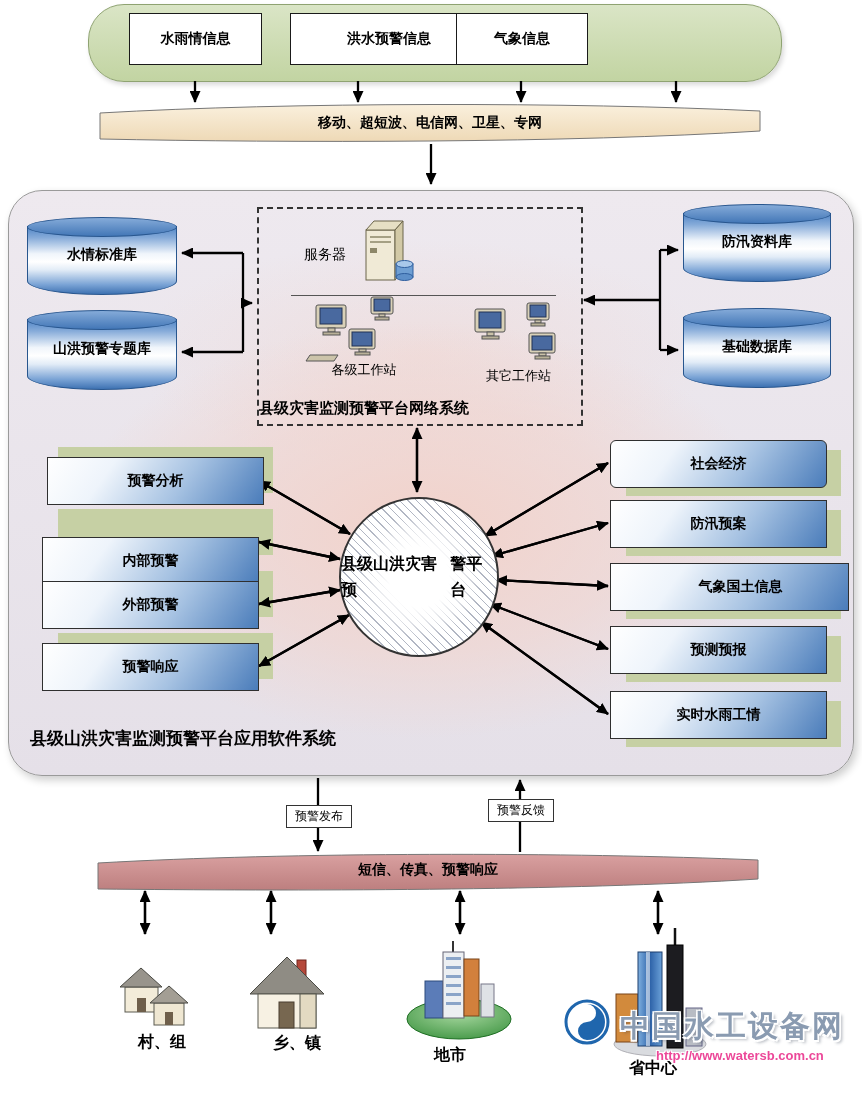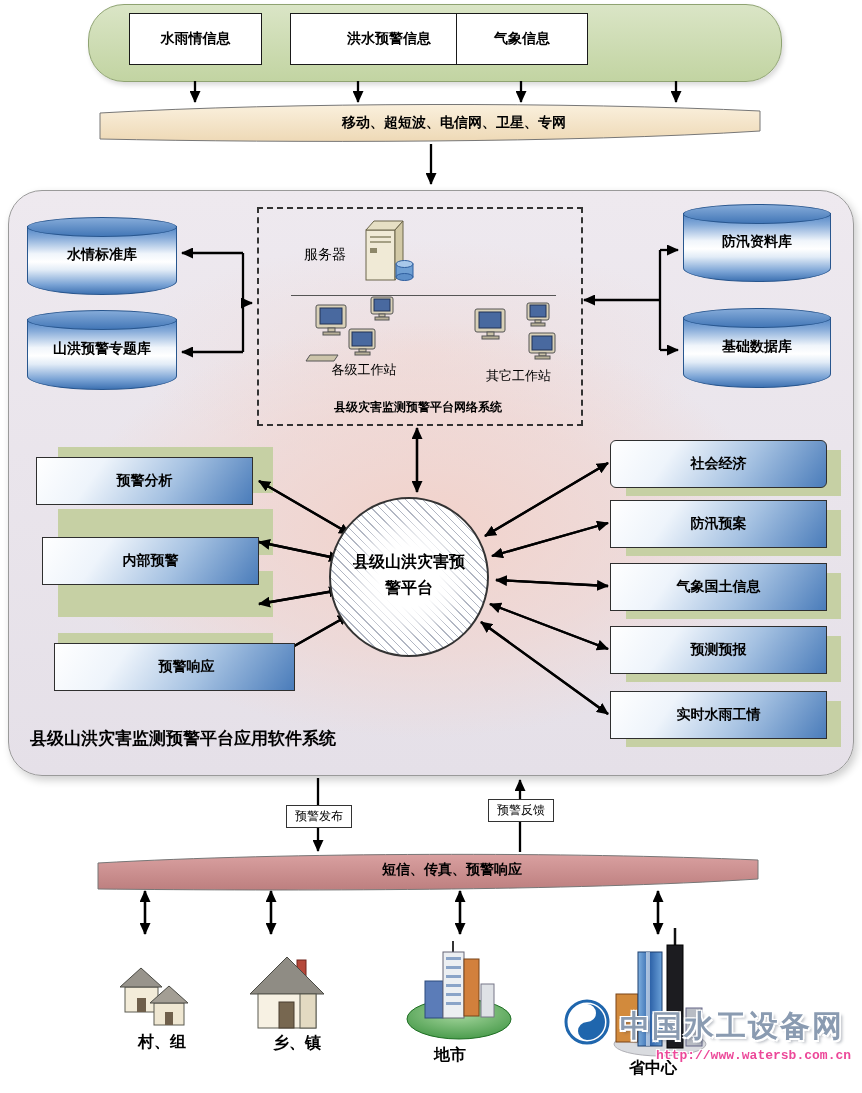--- a/index.html
+++ b/index.html
@@ -1,26 +1,26 @@
 <!DOCTYPE html>
 <html><head>
 <meta charset="utf-8">
 <style>
   html,body{margin:0;padding:0;background:#fff;}
   #stage{position:relative;width:862px;height:1093px;overflow:hidden;background:#fff;
-         font-family:Liberation Mono, monospace;color:#000;}
+         font-family:Liberation Sans, sans-serif;color:#000;}
 
   .green-panel{position:absolute;left:88px;top:4px;width:692px;height:76px;
     background:linear-gradient(#dae5c6,#c2d4a2);border:1px solid #8fa372;border-radius:36px;
     box-shadow:2px 3px 5px rgba(0,0,0,.15);}
   .source-box{position:absolute;top:13px;height:50px;background:#fff;border:1px solid #1a1a1a;
     font-weight:bold;font-size:14px;display:flex;align-items:center;justify-content:center;}
 
   .band-label{position:absolute;height:26px;display:flex;align-items:center;justify-content:center;
-    font-weight:bold;font-size:14px;padding-left:24px;}
+    font-weight:bold;font-size:14px;}
 
   .main-panel{position:absolute;left:8px;top:190px;width:844px;height:584px;
     border:1px solid #9a9a9a;border-radius:34px;
     background:
       radial-gradient(closest-side at 49% 58%, #f2d2ca 0%, rgba(242,210,202,.55) 50%, rgba(234,229,236,0) 85%),
       radial-gradient(closest-side at 49% 28%, rgba(242,212,204,.45) 0%, rgba(234,229,236,0) 70%),
       linear-gradient(#eee9ef,#e5e0e8);
     box-shadow:3px 4px 8px rgba(0,0,0,.2);}
 
   .cyl{position:absolute;}
@@ -28,35 +28,35 @@
     border-radius:0 0 50% 50% / 0 0 14px 14px;
     background:linear-gradient(180deg,#5286c6 0%,#86abd9 16%,#f0f5fb 40%,#ffffff 52%,#e2ecf7 64%,#7aa3d5 86%,#3e72b2 100%);}
   .cyl-top{position:absolute;left:0;right:0;top:0;height:18px;border:1px solid #28568e;border-radius:50%;
     background:linear-gradient(#85abd9,#4377b7);}
   .cyl-label{position:absolute;left:0;right:0;top:50%;transform:translateY(-55%);
     text-align:center;font-weight:bold;font-size:14px;}
 
   .dashed-box{position:absolute;left:257px;top:207px;width:322px;height:215px;border:2px dashed #333;}
   .net-text{position:absolute;font-size:14px;margin-left:16px;}
   .divider{position:absolute;left:291px;top:295px;width:265px;border-top:1px solid #555;}
-  .net-caption{position:absolute;left:259px;top:399px;width:318px;text-align:center;
-    font-weight:bold;font-size:12px;}
+  .net-caption{position:absolute;left:259px;top:399px;width:318px;text-align:left;
+    font-weight:bold;font-size:15px;}
 
   .module{position:absolute;width:215px;height:46px;border:1px solid #2f2f2f;
     background:linear-gradient(125deg,#ffffff 0%,#eef4fb 28%,#a6c2e2 62%,#4a7cba 100%);
     font-weight:bold;font-size:14px;display:flex;align-items:center;justify-content:center;}
   .module-shadow{position:absolute;width:215px;height:46px;background:#c6d0a4;}
 
-  .core-circle{position:absolute;left:329px;top:497px;width:156px;height:156px;border-radius:50%;
+  .core-circle{position:absolute;left:339px;top:497px;width:156px;height:156px;border-radius:50%;
     border:2px solid #333;
     background:
       radial-gradient(closest-side,#ffffff 38%,rgba(255,255,255,.6) 60%,rgba(255,255,255,0) 80%),
       repeating-linear-gradient(45deg,rgba(100,110,135,.5) 0px,rgba(100,110,135,.5) 1px,transparent 1px,transparent 6px),
       #ffffff;
-    display:flex;flex-direction:column;align-items:center;justify-content:center;
+    display:flex;flex-direction:row;align-items:center;justify-content:space-between;
     font-weight:bold;font-size:16px;line-height:1.6;}
 
   .sys-caption{position:absolute;left:30px;top:727px;font-weight:bold;font-size:17px;}
 
   .tag{position:absolute;background:#fff;border:1px solid #333;font-size:12px;padding:2px 8px;}
 
   .recipient{position:absolute;font-weight:bold;font-size:16px;text-align:center;}
 
   .wm-title{position:absolute;left:620px;top:1006px;font-size:30px;font-weight:bold;color:#8a9bb1;
     letter-spacing:2px;white-space:nowrap;
@@ -294,37 +294,40 @@
     <div class="cyl-label">基础数据库</div>
   </div>
 
   <div class="dashed-box"></div>
   <div class="net-text" style="left:288px;top:246px;">服务器</div>
   <div class="divider"></div>
   <div class="net-text" style="left:305px;top:361px;width:86px;text-align:center;font-size:13px;">各级工作站</div>
   <div class="net-text" style="left:470px;top:367px;width:90px;font-size:13px;">其它工作站</div>
   <div class="net-caption">县级灾害监测预警平台网络系统</div>
 
-  <div class="module" style="left:36px;top:457px;text-align:center;">
+  <div class="module" style="left:47px;top:457px;text-align:center;">
     <span>预警分析</span>
     </div>
   <div class="module" style="left:42px;top:537px;">
     <span>内部预警</span>
     </div>
-  <div class="module" style="left:54px;top:643px;padding-left:24px;">
+  <div class="module" style="left:42px;top:581px;">
+    <span>外部预警</span>
+    </div>
+  <div class="module" style="left:42px;top:643px;">
     <span>预警响应</span>
     </div>
 
   <div class="module" style="left:610px;top:440px;border-radius:6px;">
     <span>社会经济</span>
     </div>
   <div class="module" style="left:610px;top:500px;">
     <span>防汛预案</span>
     </div>
-  <div class="module" style="left:610px;top:563px;">
+  <div class="module" style="left:610px;top:563px;padding-left:22px;">
     <span>气象国土信息</span>
     </div>
   <div class="module" style="left:610px;top:626px;">
     <span>预测预报</span>
     </div>
   <div class="module" style="left:610px;top:691px;">
     <span>实时水雨工情</span>
     </div>
 
   <div class="core-circle">

